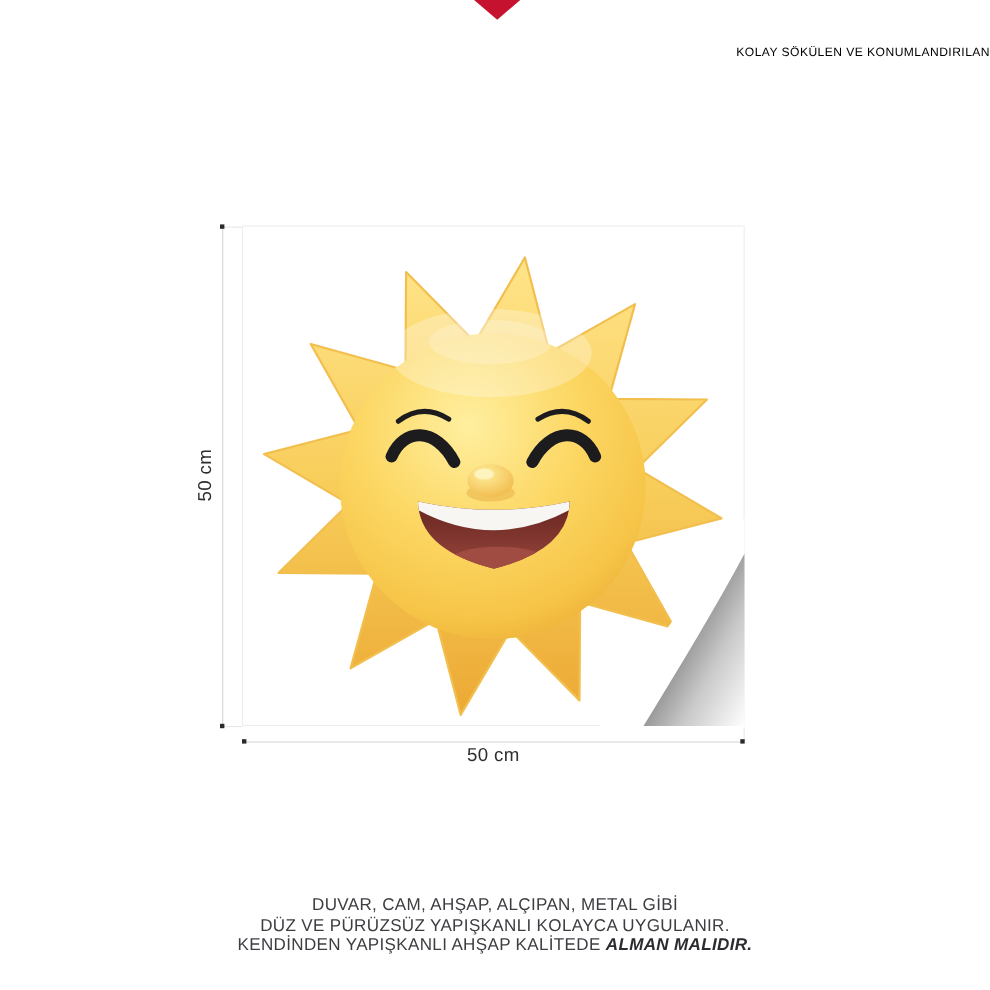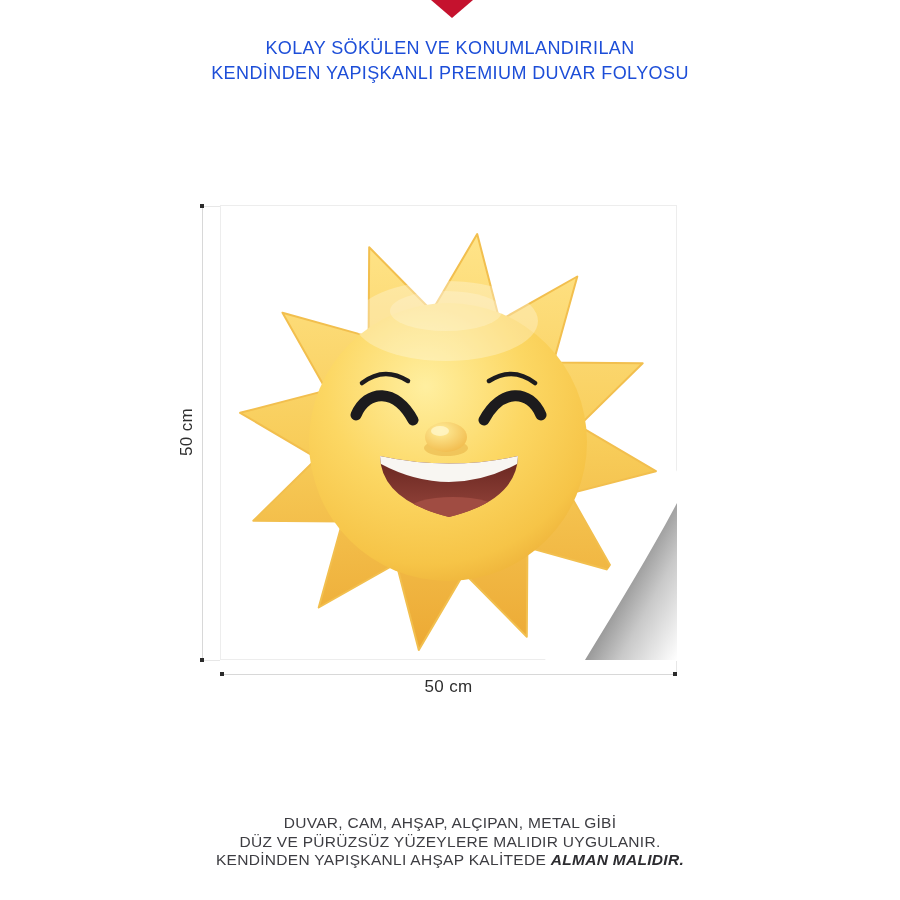--- a/index.html
+++ b/index.html
@@ -9,22 +9,22 @@
   }
   
   .arrow-down {
     position:absolute; left:431px; top:0; width:0; height:0;
     border-left:21px solid transparent; border-right:21px solid transparent;
     border-top:18px solid #c5122e;
   }
   
   .header {
     position:absolute; top:36px; left:0; width:100%;
-    text-align:center; font-size:18px; line-height:25px;
-    letter-spacing:0.4px; color:#1d4ed8;
+    text-align:right; font-size:11px; line-height:25px;
+    letter-spacing:0.4px; color:#000000;
   }
   
   .sticker-box {
     position:absolute; left:220px; top:205px; width:457px; height:455px;
     border:1px solid #ededed; box-sizing:border-box; background:#ffffff;
   }
   .sun-svg { position:absolute; left:220px; top:205px; width:457px; height:455px; }
   
   .dim-vline { position:absolute; left:202px; top:206px; width:1px; height:454px; background:#d8d8d8; }
   .dim-hline { position:absolute; left:222px; top:674px; width:454px; height:1px; background:#d8d8d8; }
@@ -55,21 +55,20 @@
 </style>
 </head>
 <body>
 
 <div class="page">
 
   <div class="arrow-down"></div>
 
   <div class="header">
     <div>KOLAY SÖKÜLEN VE KONUMLANDIRILAN</div>
-    <div>KENDİNDEN YAPIŞKANLI PREMIUM DUVAR FOLYOSU</div>
   </div>
 
   <div class="sticker-box"></div>
 
   <svg class="sun-svg" viewBox="0 0 457 455" aria-hidden="true">
     <defs>
       <linearGradient id="rayGrad" x1="0" y1="0" x2="0" y2="1">
         <stop offset="0" stop-color="#ffe489"></stop>
         <stop offset="0.5" stop-color="#f8cd5a"></stop>
         <stop offset="1" stop-color="#eca934"></stop>
@@ -142,17 +141,17 @@
   <div class="tick tick-v-top"></div>
   <div class="tick tick-v-bottom"></div>
   <div class="tick tick-h-left"></div>
   <div class="tick tick-h-right"></div>
 
   <div class="dim-label dim-label-left">50 cm</div>
   <div class="dim-label dim-label-bottom">50 cm</div>
 
   <div class="footer">
     <div>DUVAR, CAM, AHŞAP, ALÇIPAN, METAL GİBİ</div>
-    <div>DÜZ VE PÜRÜZSÜZ YÜZEYLERE MALIDIR UYGULANIR.</div>
+    <div>DÜZ VE PÜRÜZSÜZ YAPIŞKANLI KOLAYCA UYGULANIR.</div>
     <div><span>KENDİNDEN YAPIŞKANLI AHŞAP KALİTEDE </span><b>ALMAN MALIDIR.</b></div>
   </div>
 
 </div>
 
 </body></html>

